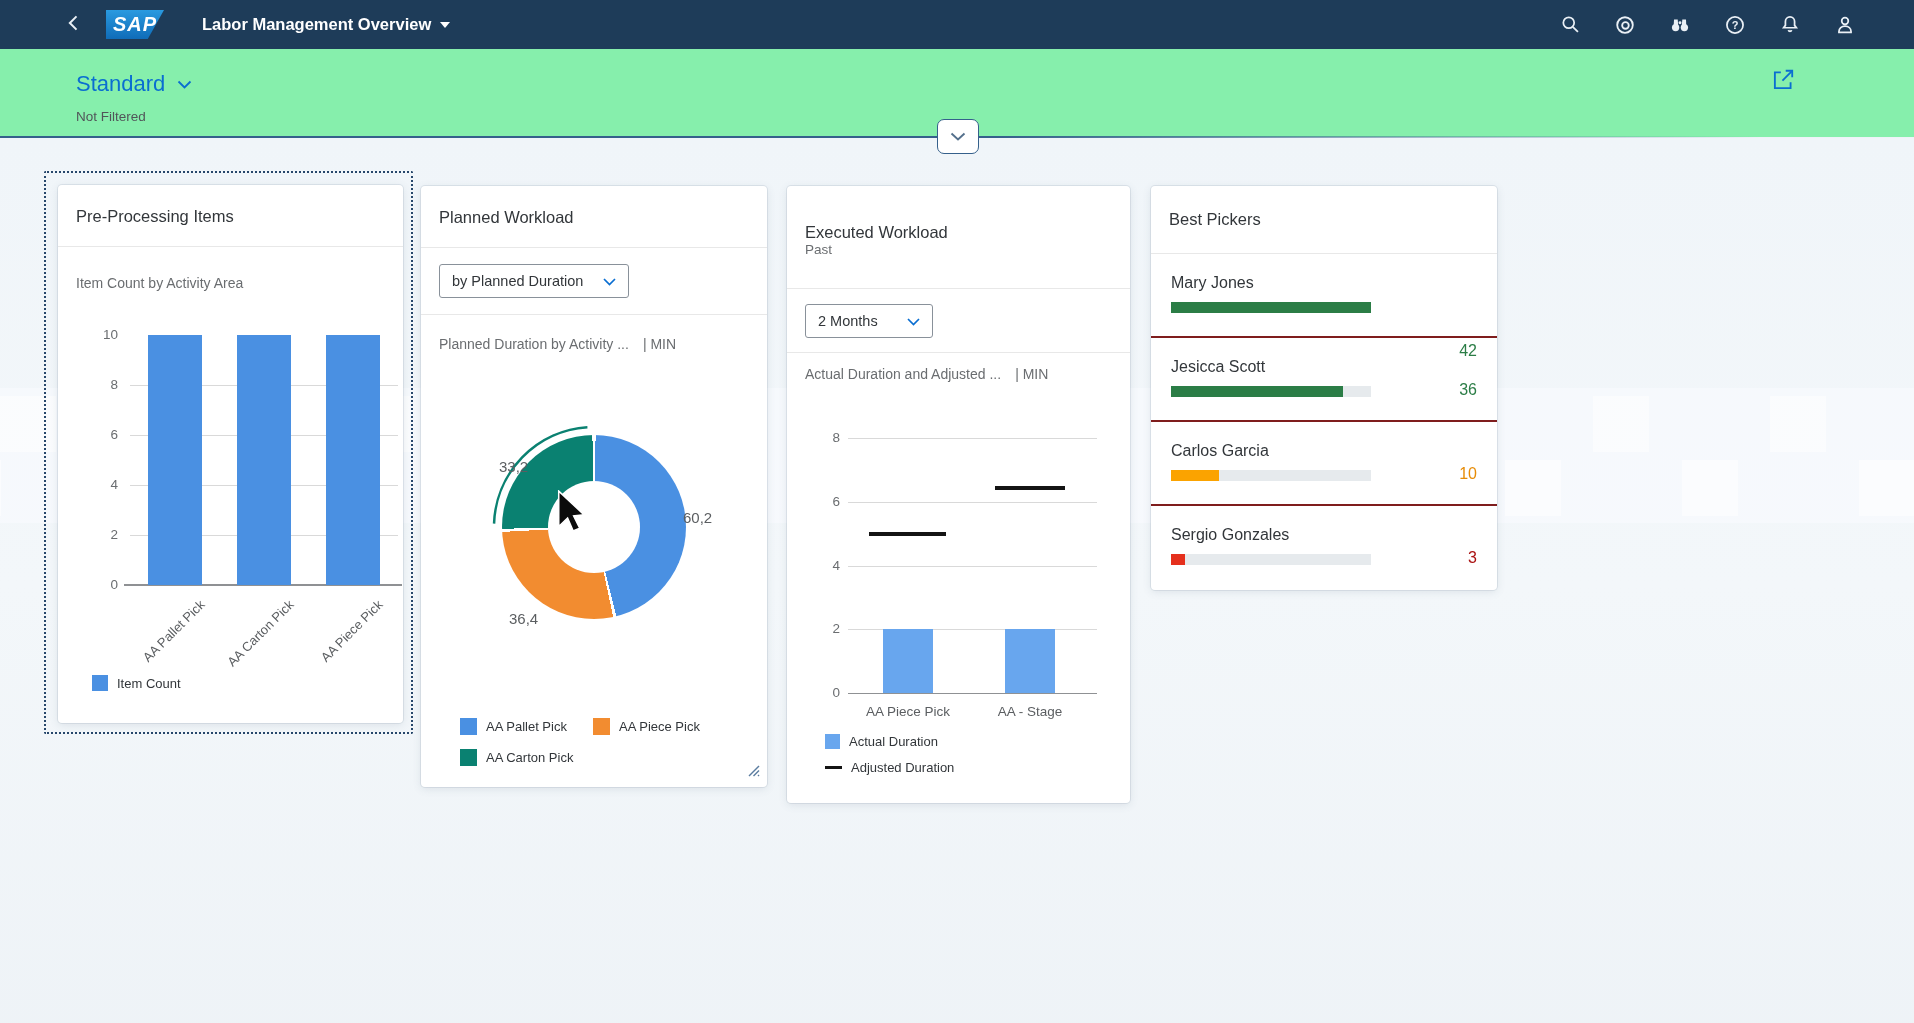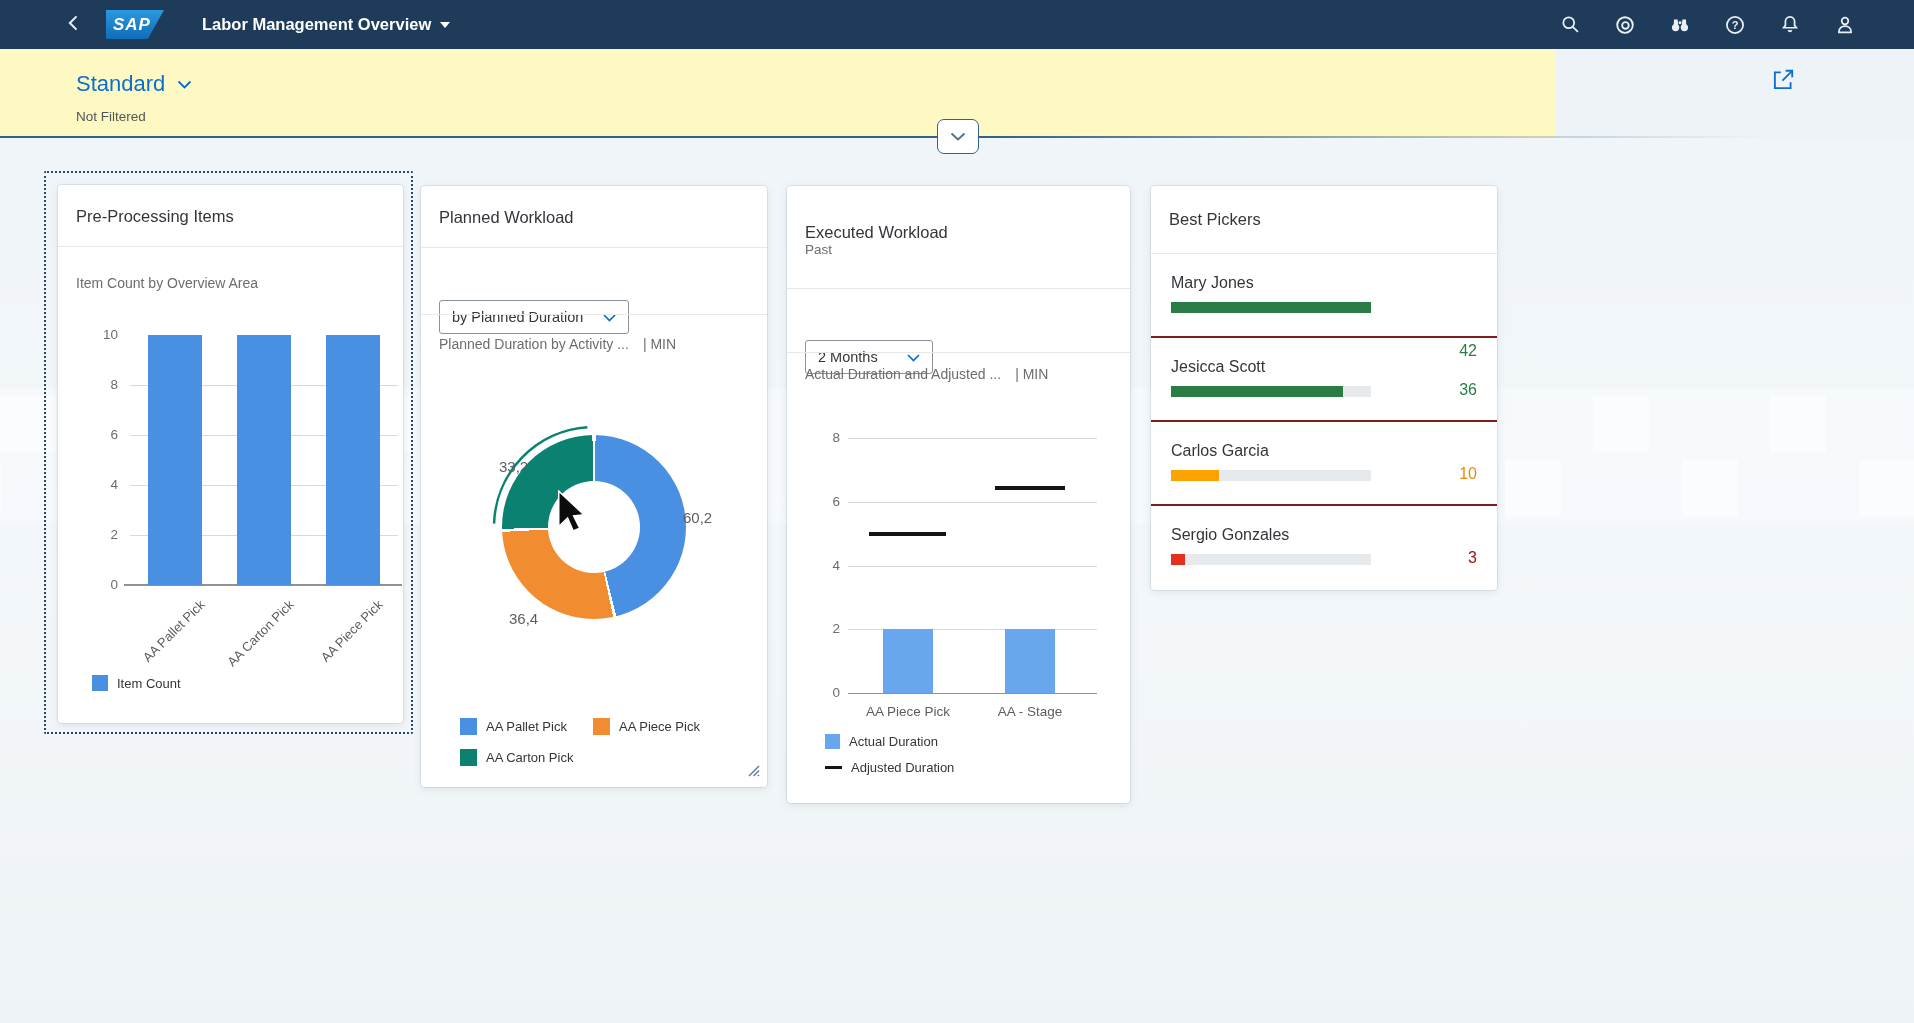--- a/index.html
+++ b/index.html
@@ -6,29 +6,29 @@
   html,body { width:1914px; height:1023px; overflow:hidden; }
   body { font-family:"Liberation Sans", sans-serif; background:#eef3f7; position:relative; }
 
   
   .shellbar { position:absolute; left:0; top:0; width:1914px; height:49px; background:#1e3c59;
     display:flex; align-items:center; }
   .shell-left { display:flex; align-items:center; gap:22px; padding-left:64px; }
   .icon-btn { background:none; border:none; cursor:pointer; display:flex; align-items:center; justify-content:center; }
   .sap-logo { width:58px; height:29px; clip-path:polygon(0 0,100% 0,72% 100%,0 100%);
     background:linear-gradient(180deg,#2a9ae0 0%,#0f6cb8 100%);
-    color:#fff; font-weight:bold; font-style:italic; font-size:17px;
+    color:#fff; font-weight:bold; font-style:italic; font-size:20px;
     display:flex; align-items:center; padding-left:7px; letter-spacing:1px; }
   .shell-title { color:#fff; font-size:16.5px; font-weight:bold; margin-left:16px; display:flex; align-items:center; gap:9px; cursor:pointer; }
   .title-caret { width:0; height:0; border-left:5px solid transparent; border-right:5px solid transparent; border-top:6px solid #fff; }
   .shell-right { margin-left:auto; display:flex; align-items:center; gap:33px; padding-right:58px; }
   .shell-right svg { display:block; }
 
   
-  .subheader { position:absolute; left:0; top:49px; width:1556px; height:88px; background:#fef9c3; }
+  .subheader { position:absolute; left:0; top:49px; width:1914px; height:88px; background:#86efac; }
   .variant { position:absolute; left:76px; top:22px; display:flex; align-items:center; gap:12px; cursor:pointer; }
   .variant-title { color:#0a6ed1; font-size:22px; }
   .filter-status { position:absolute; left:76px; top:60px; font-size:13.5px; color:#515559; }
   .share-btn { position:absolute; left:1770px; top:18px; }
 
   .collapse-line { position:absolute; left:0; top:136px; width:1914px; height:2px;
     background:linear-gradient(90deg,#35608b 0%,#35608b 52%,rgba(53,96,139,.35) 76%,rgba(53,96,139,0) 92%); }
   .collapse-btn { position:absolute; left:937px; top:119px; width:42px; height:35px; background:#fff;
     border:1.5px solid #35608b; border-radius:7px; display:flex; align-items:center; justify-content:center;
     cursor:pointer; z-index:5; }
@@ -45,21 +45,21 @@
     box-shadow:0 0 0 1px rgba(85,107,129,.12), 0 2px 8px rgba(85,107,129,.14); }
   .card-head-title { font-size:16.5px; color:#32363a; }
   .hdr-divider { position:absolute; left:0; width:100%; height:1px; background:#e8e8e8; }
   .chart-title { position:absolute; font-size:14px; color:#6a6d70; white-space:nowrap; }
   .chart-title .unit { margin-left:14px; }
 
   .focus-wrap { position:absolute; left:44px; top:33px; width:369px; height:563px;
     border:2px dotted #27476b; border-radius:2px; }
 
   .dropdown { position:absolute; height:34px; border:1px solid #89919a; border-radius:3px; background:#fff;
-    display:flex; align-items:center; justify-content:space-between; padding:0 12px; cursor:pointer;margin-top:36px; }
+    display:flex; align-items:center; justify-content:space-between; padding:0 12px; cursor:pointer; }
   .dropdown span { font-size:14.5px; color:#32363a; }
 
   .gridline { position:absolute; height:1px; background:#d9d9d9; }
   .axisline { position:absolute; background:#8f9194; }
   .ylab { position:absolute; font-size:13.5px; color:#6a6d70; text-align:right; }
   .bar { position:absolute; }
   .c1-xlabel { position:absolute; font-size:13px; color:#5b5e61; width:130px; text-align:right;
     transform:rotate(45deg) scaleY(-1) scaleX(-1) rotate(90deg); transform:rotate(-45deg); transform-origin:100% 0; white-space:nowrap; }
   .c3-xlabel { position:absolute; font-size:13.5px; color:#5b5e61; width:120px; text-align:center; }
   .legend-item { display:flex; align-items:center; gap:9px; }
@@ -188,21 +188,21 @@
 
 <main class="content">
   <div class="light-band"></div>
   <div class="pattern-band band-a"></div>
   <div class="pattern-band band-b"></div>
 
   <div class="focus-wrap">
     <div class="card" id="card1" style="left:12px; top:12px; width:345px; height:538px;">
       <div style="position:absolute; left:18px; top:22px;" class="card-head-title">Pre-Processing Items</div>
       <div class="hdr-divider" style="top:61px;"></div>
-      <div class="chart-title" style="left:18px; top:90px;">Item Count by Overview Area</div>
+      <div class="chart-title" style="left:18px; top:90px;">Item Count by Activity Area</div>
       <div id="c1-chart" style="position:absolute; inset:0;">
           <div class="axisline" style="left: 66px; top: 399px; width: 278px; height: 2px;"></div>
           <div class="ylab" style="left: 6px; top: 392px; width: 54px;">0</div>
           <div class="gridline" style="left: 72px; top: 350px; width: 268px;"></div>
           <div class="ylab" style="left: 6px; top: 342px; width: 54px;">2</div>
           <div class="gridline" style="left: 72px; top: 300px; width: 268px;"></div>
           <div class="ylab" style="left: 6px; top: 292px; width: 54px;">4</div>
           <div class="gridline" style="left: 72px; top: 250px; width: 268px;"></div>
           <div class="ylab" style="left: 6px; top: 242px; width: 54px;">6</div>
           <div class="gridline" style="left: 72px; top: 200px; width: 268px;"></div>

